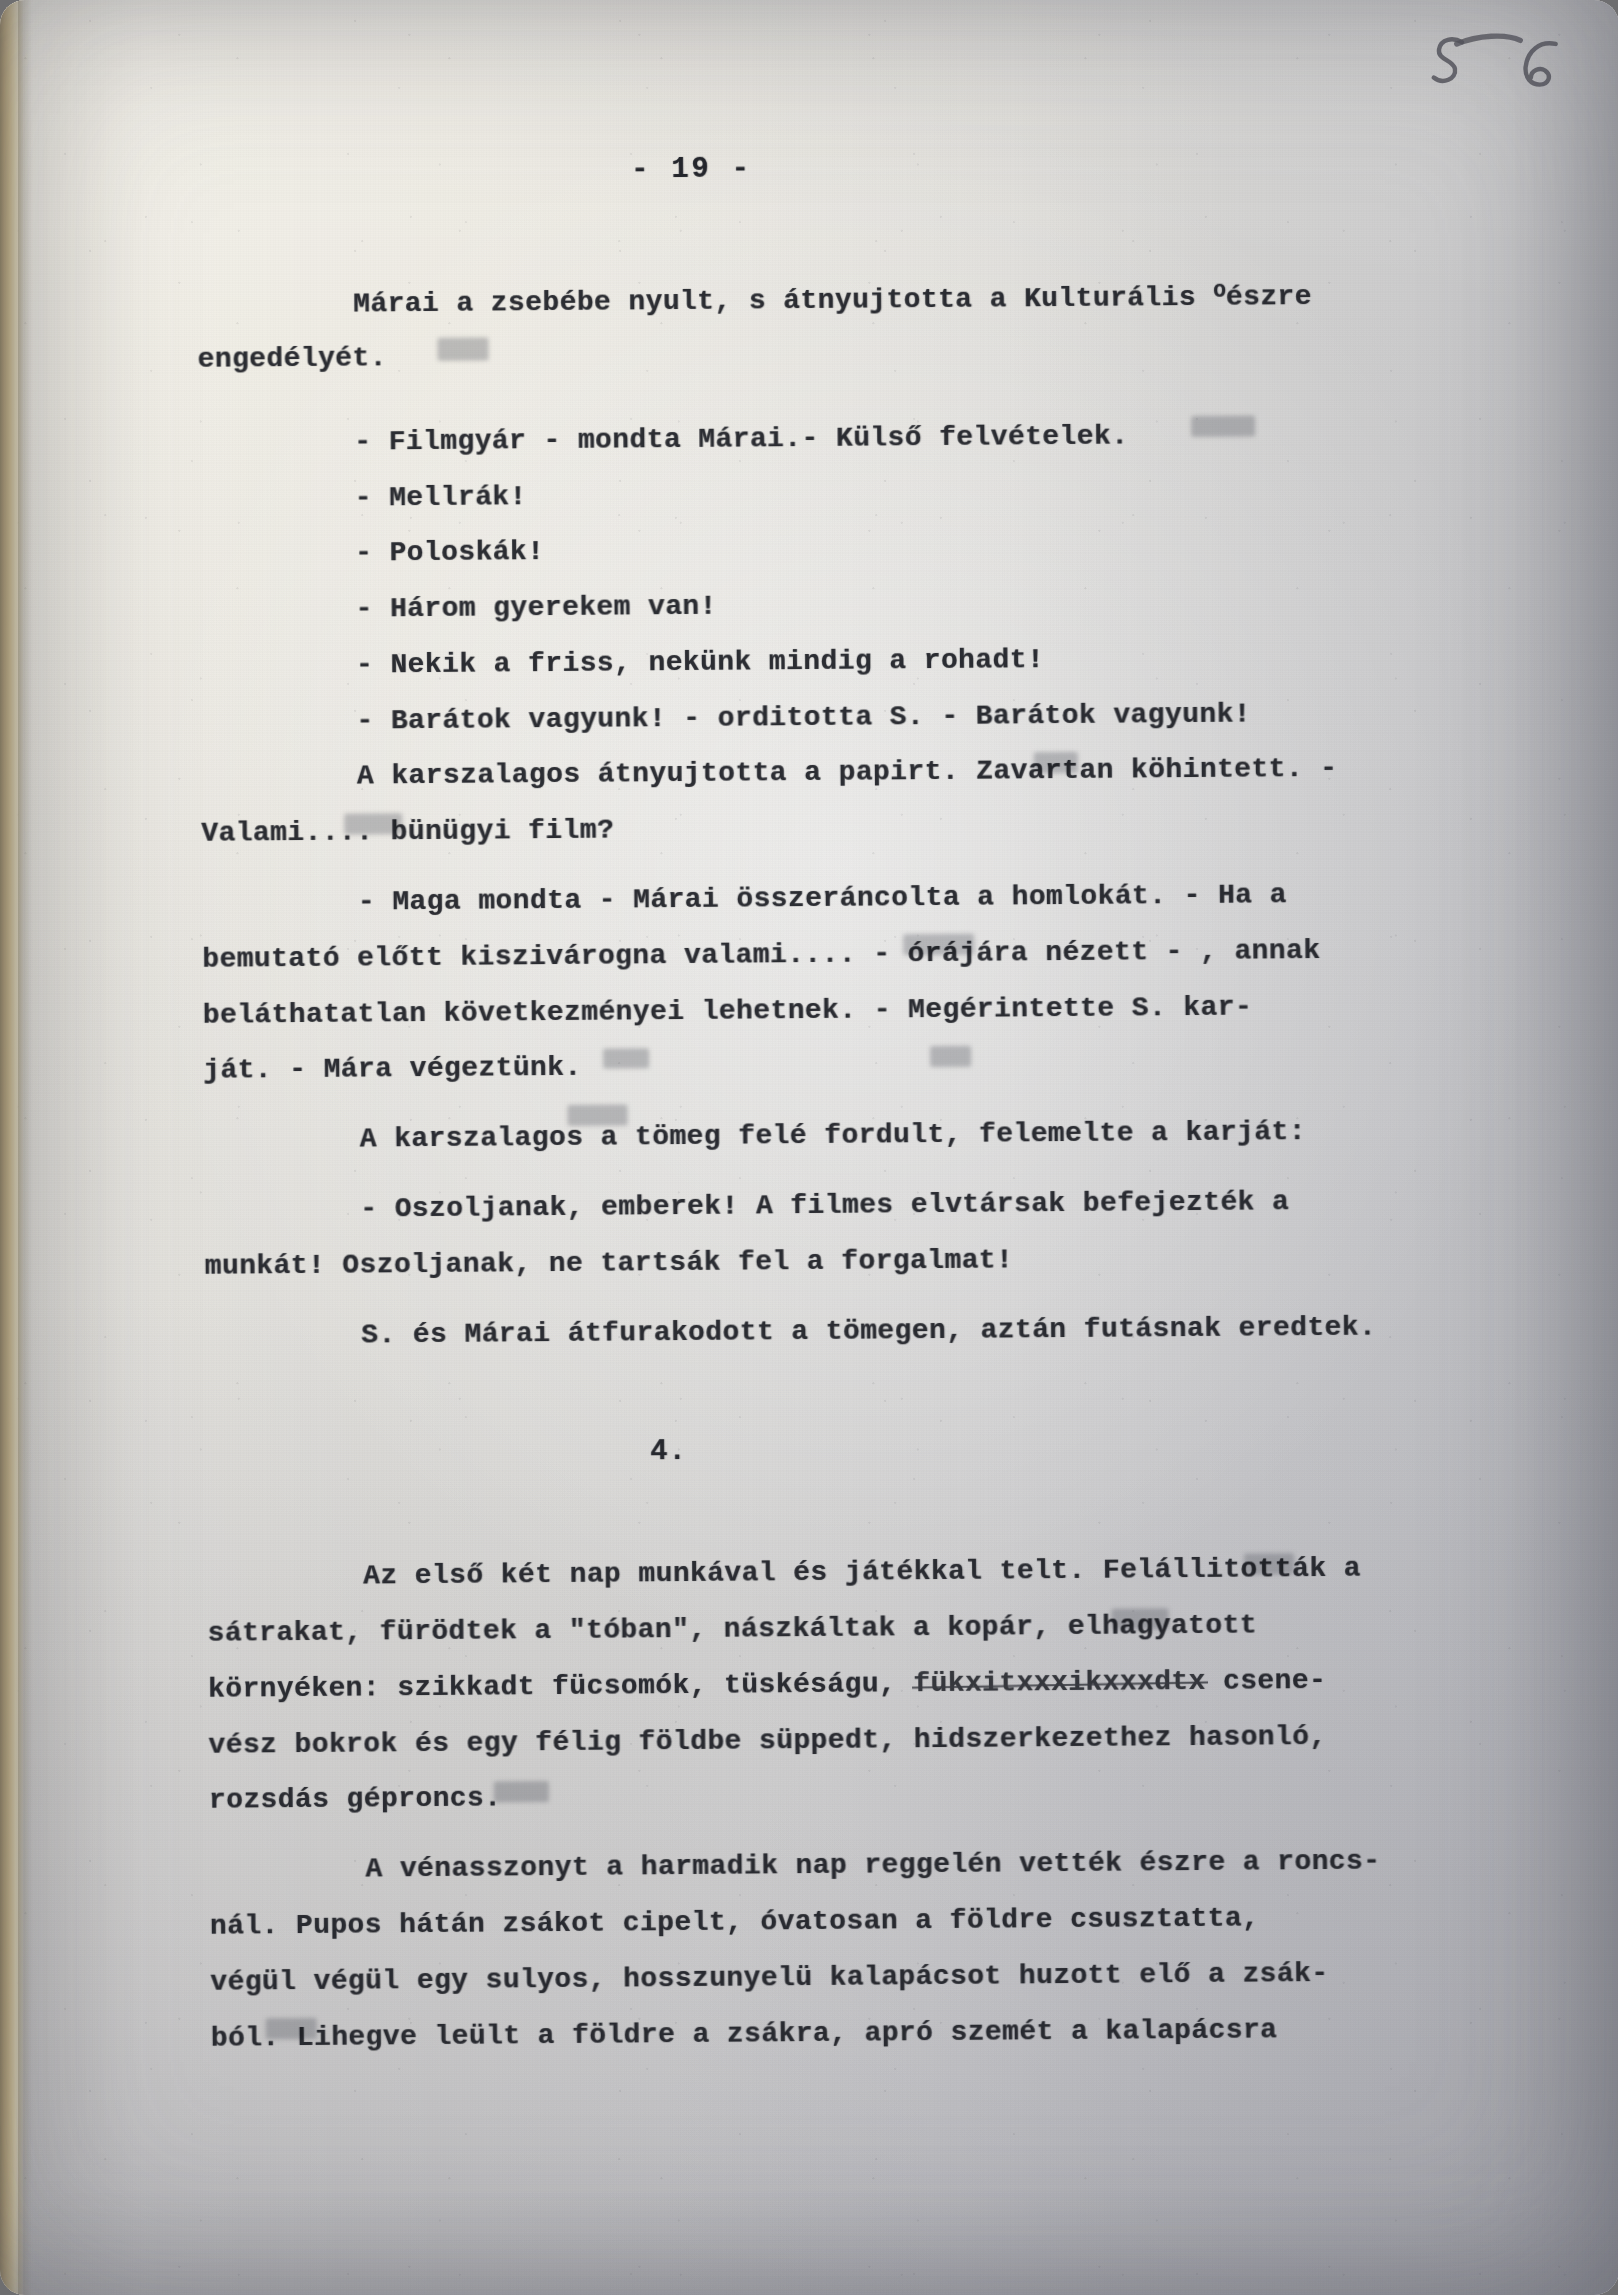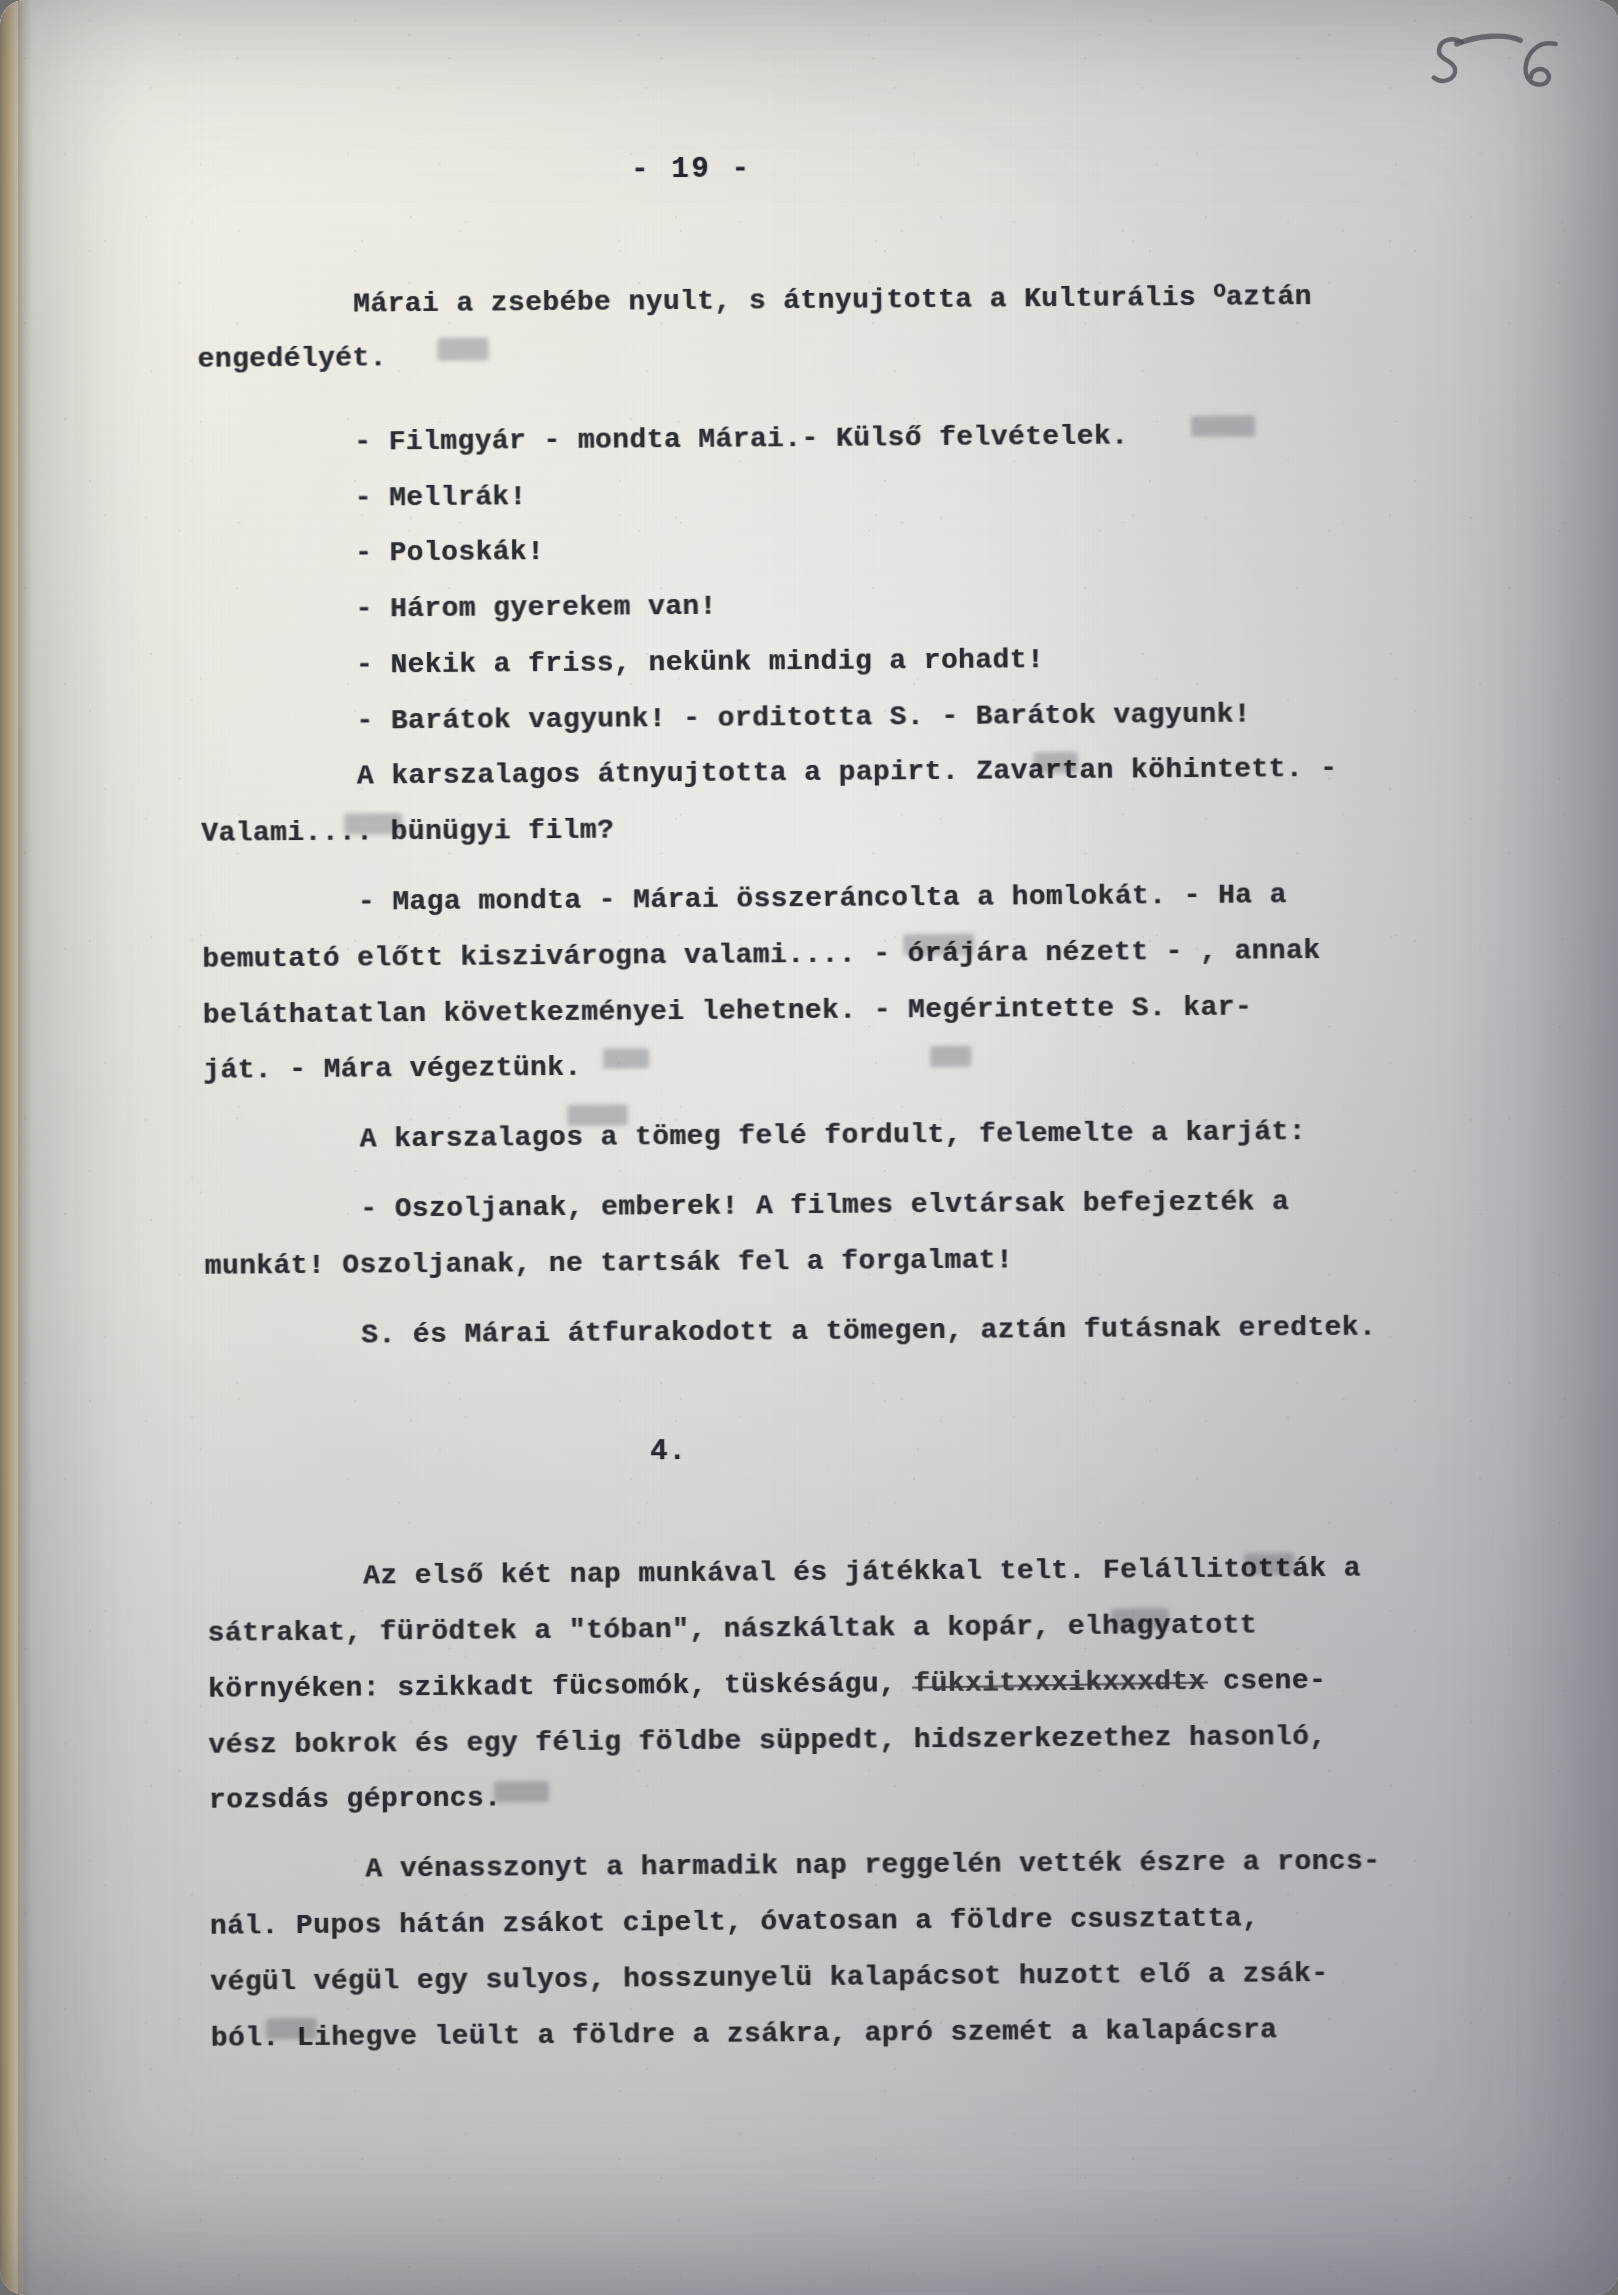--- a/index.html
+++ b/index.html
@@ -149,21 +149,21 @@
       <path d="M62 24 C52 18, 38 20, 36 32 C34 44, 52 44, 54 54 C56 66, 40 72, 30 64" stroke="#55555d" stroke-width="5" stroke-linecap="round" opacity="0.85"></path>
       <path d="M56 26 C80 16, 112 14, 128 22" stroke="#55555d" stroke-width="6" stroke-linecap="round" opacity="0.8"></path>
       <path d="M168 26 C150 22, 136 34, 134 52 C133 64, 140 72, 150 72 C160 72, 164 62, 156 56 C150 52, 140 56, 140 64" stroke="#55555d" stroke-width="5" stroke-linecap="round" opacity="0.85"></path>
     </svg>
   </div>
 
   <div id="typed">
 
     <div class="ln pageno" style="left:637px;top:152px;">- 19 -</div>
 
-    <div class="ln" style="left:358px;top:283px;"><span>Márai a zsebébe nyult, s átnyujtotta a Kulturális </span><span class="sup">O</span><span>aztán</span></div>
+    <div class="ln" style="left:358px;top:283px;"><span>Márai a zsebébe nyult, s átnyujtotta a Kulturális </span><span class="sup">O</span><span>észre</span></div>
 
     <div class="ln" style="left:202px;top:339px;">engedélyét.</div>
 
     <div class="ln" style="left:358px;top:423px;">- Filmgyár - mondta Márai.- Külső felvételek.</div>
     <div class="ln" style="left:358px;top:479px;">- Mellrák!</div>
     <div class="ln" style="left:358px;top:534px;">- Poloskák!</div>
     <div class="ln" style="left:358px;top:590px;">- Három gyerekem van!</div>
     <div class="ln" style="left:358px;top:646px;">- Nekik a friss, nekünk mindig a rohadt!</div>
     <div class="ln" style="left:358px;top:702px;">- Barátok vagyunk! - orditotta S. - Barátok vagyunk!</div>
 

